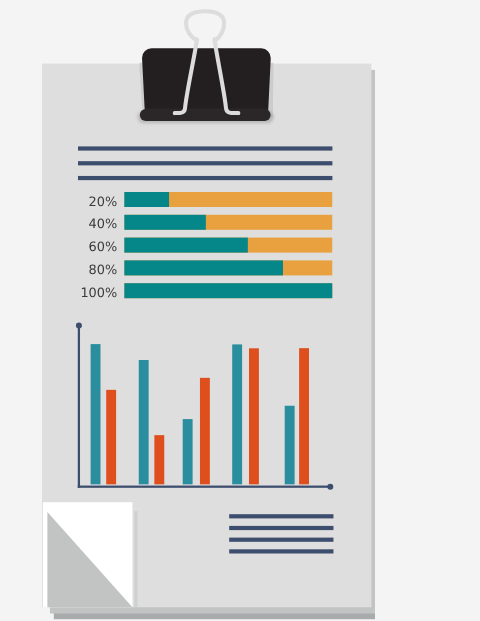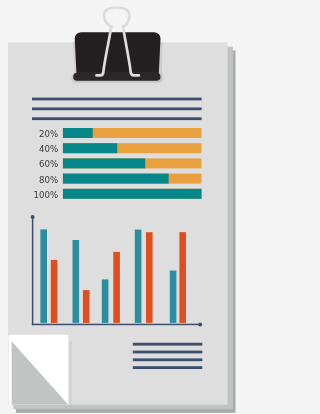--- a/index.html
+++ b/index.html
@@ -1,18 +1,18 @@
 <!DOCTYPE html>
 <html><head>
 <meta charset="utf-8">
 <style>
   html,body{margin:0;padding:0;}
   body{width:250px;height:414px;background:#f5f4f4;overflow:hidden;
        font-family:"Liberation Sans",sans-serif;}
-  #stage{position:relative;width:250px;height:414px;background:#f5f4f4;}
+  #stage{position:relative;width:250px;height:414px;background:#f5f4f4;margin-left:20px;}
   svg{display:block;}
   .pct-label{font-family:"DejaVu Sans",sans-serif;font-size:8.6px;fill:#3a3a3a;text-anchor:end;}
 </style>
 </head>
 <body>
 
 <div id="stage">
   <svg id="art" width="250" height="414" viewBox="0 0 250 414" xmlns="http://www.w3.org/2000/svg">
     <defs>
       <filter id="softblur" x="-30%" y="-30%" width="160%" height="160%">

